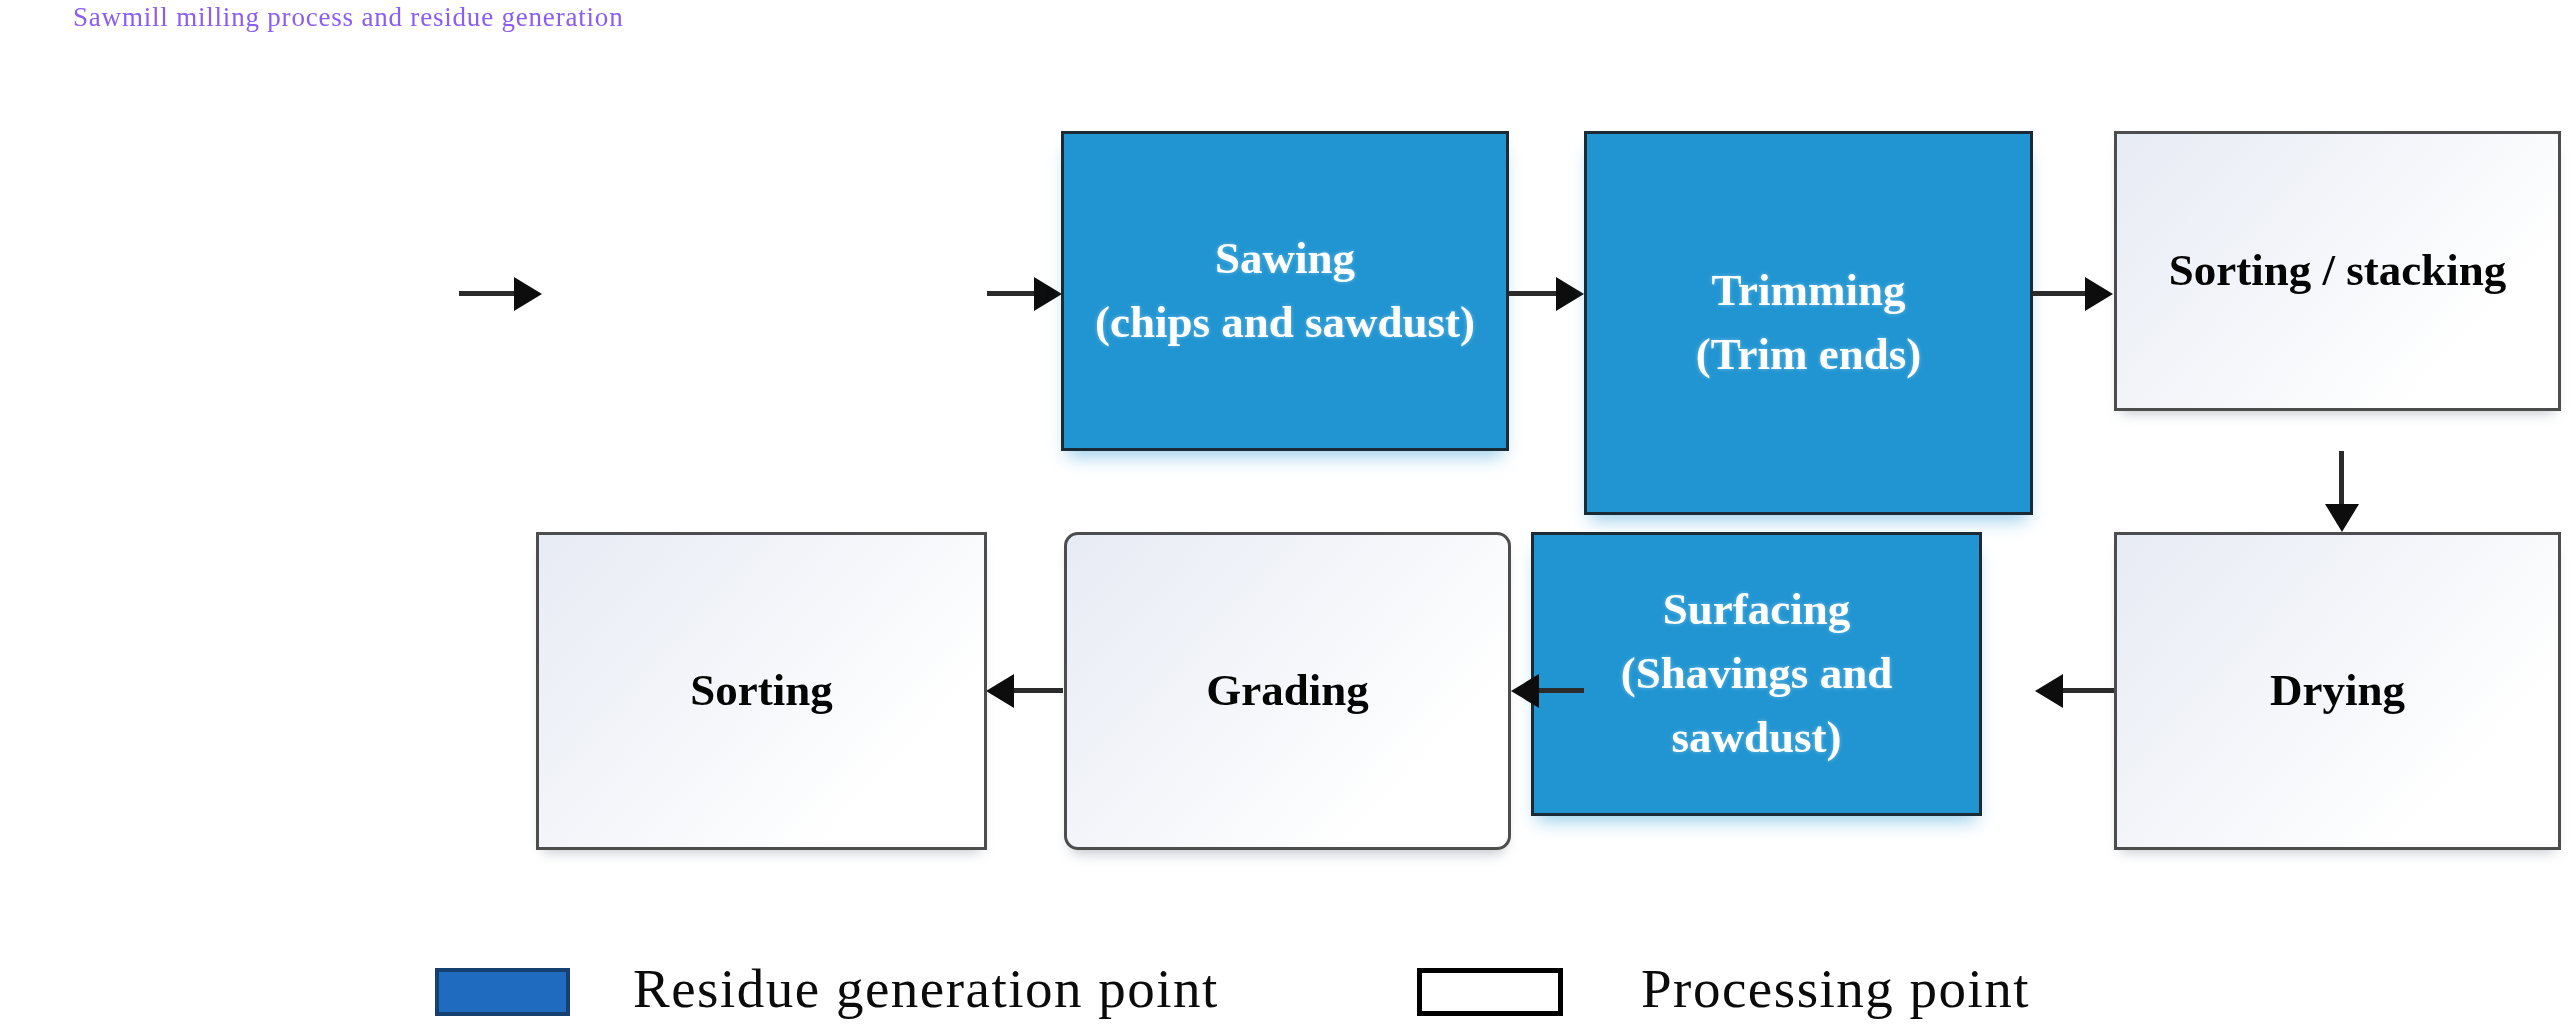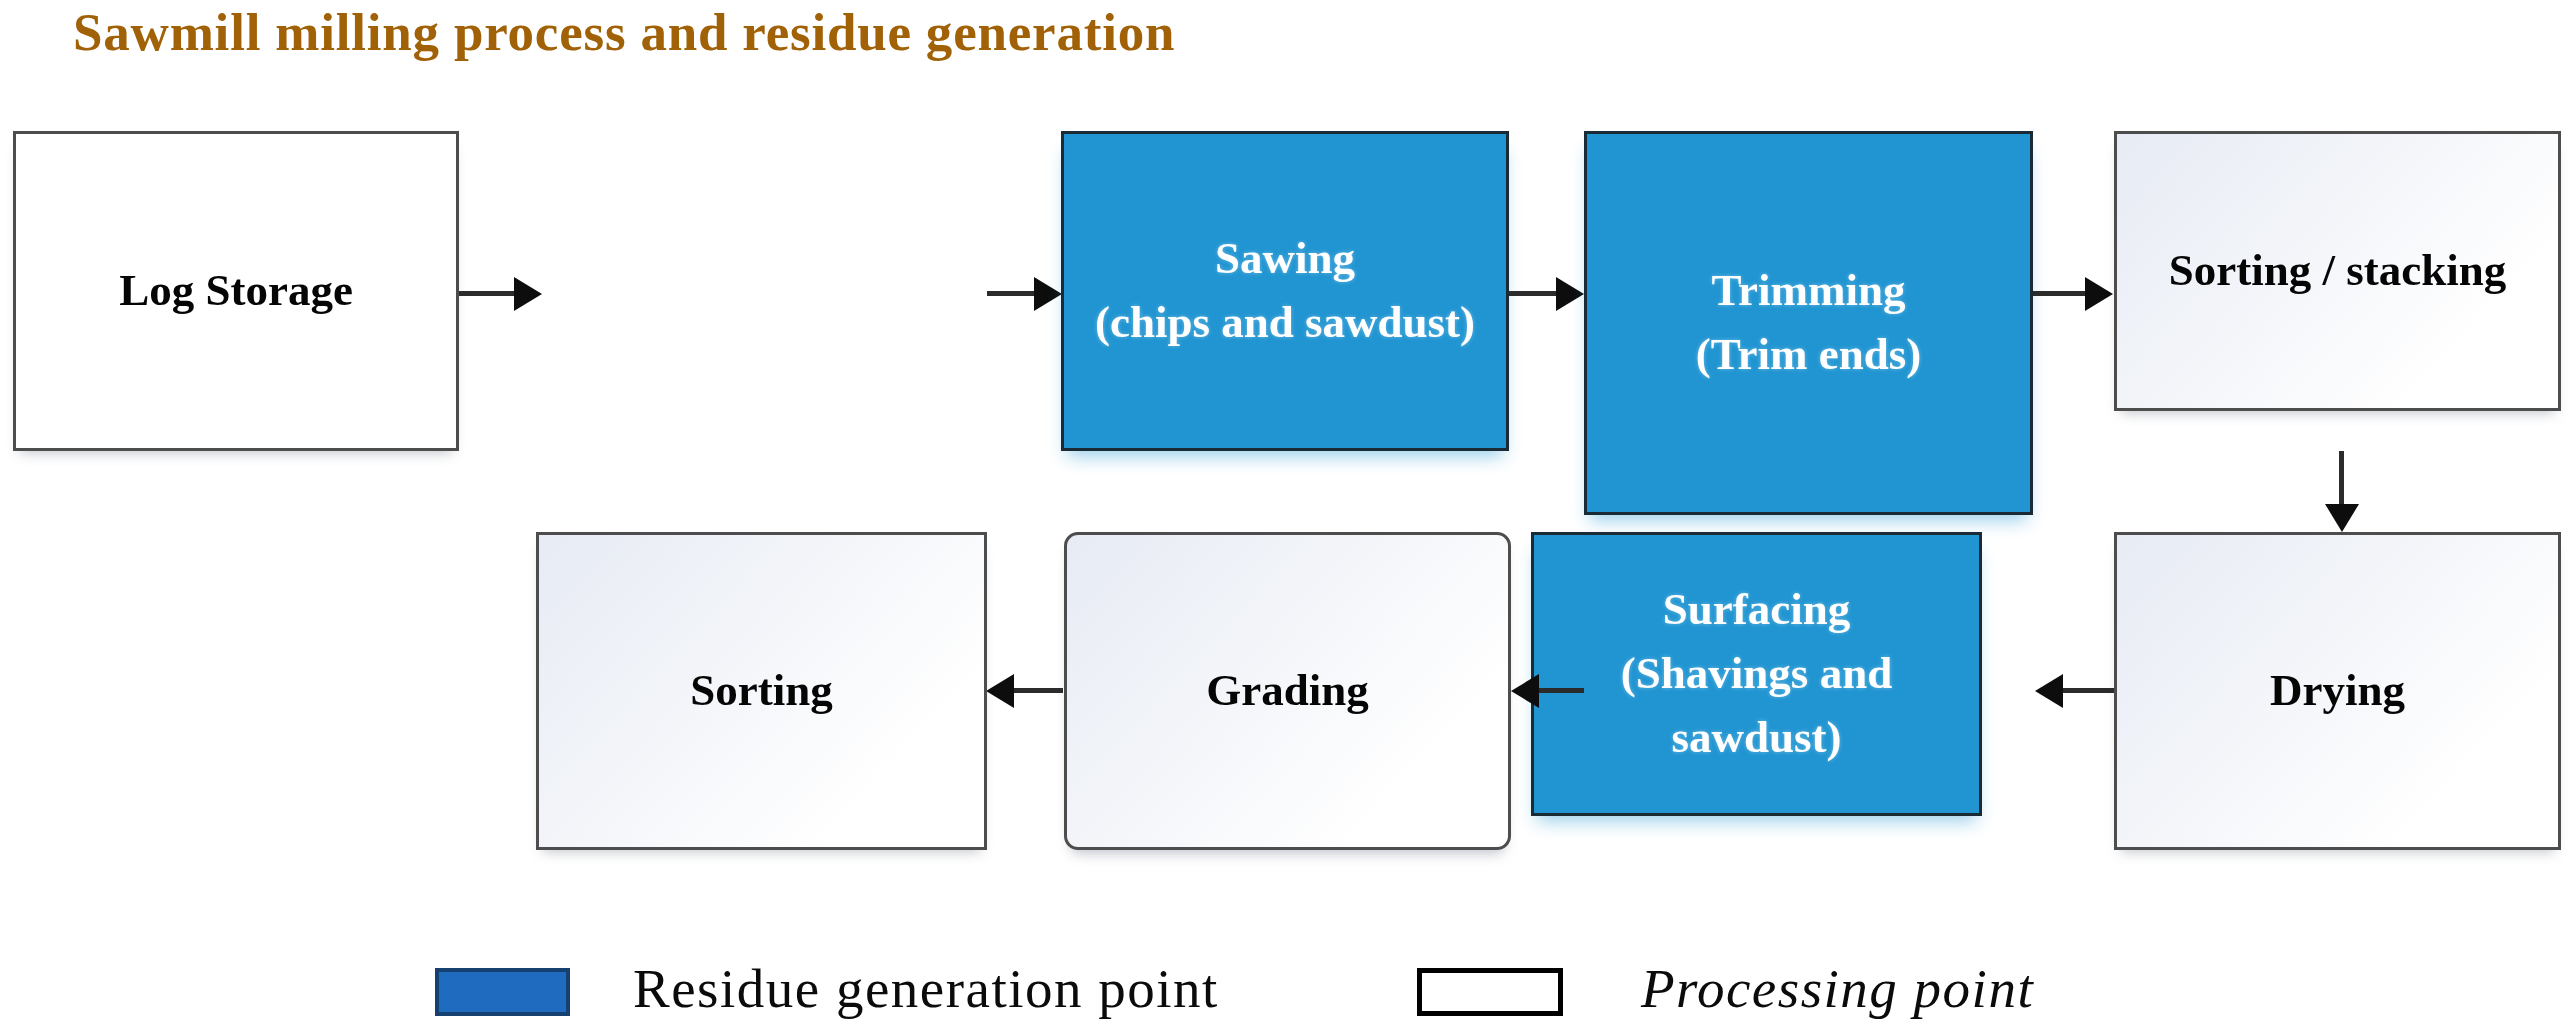--- a/index.html
+++ b/index.html
@@ -16,23 +16,23 @@
   }
   .stage {
     position: absolute;
     inset: 0;
   }
   .diagram-title {
     position: absolute;
     left: 73px;
     top: 1.5px;
     margin: 0;
-    font-size: 53px;
-    font-weight: 700;
-    color: #a16207;
+    font-size: 27px;
+    font-weight: 400;
+    color: #8b5cf6;
     letter-spacing: 0.8px;
     white-space: nowrap;
   }
   .node {
     position: absolute;
     box-sizing: border-box;
     display: flex;
     align-items: center;
     justify-content: center;
     text-align: center;
@@ -120,23 +120,20 @@
     margin-left: 18px;
   }
 </style>
 </head>
 <body>
 
 <div class="stage">
 
   <h1 class="diagram-title">Sawmill milling process and residue generation</h1>
 
-  <div class="node processing start" style="left:13px; top:131px; width:446px; height:320px;">
-    <span class="label">Log Storage</span>
-  </div>
 
   <div class="arrow h right" style="left:459px; top:291px; width:55px;">
     <span class="head"></span>
   </div>
 
 
   <div class="arrow h right" style="left:987px; top:291px; width:47px;">
     <span class="head"></span>
   </div>
 
@@ -194,17 +191,17 @@
 
   <div class="node processing" style="left:536px; top:532px; width:451px; height:318px;text-align:center;">
     <span class="label">Sorting</span>
   </div>
 
   <div class="legend">
     <span class="legend-swatch residue" style="left:435px; top:968px; width:135px; height:48px;"></span>
     <span class="legend-label" style="left:615px; top:965px;">Residue generation point</span>
 
     <span class="legend-swatch processing" style="left:1417px; top:968px; width:146px; height:48px;"></span>
-    <span class="legend-label" style="left:1623px; top:965px;font-style:italic;">Processing point</span>
+    <span class="legend-label" style="left:1623px; top:965px;">Processing point</span>
   </div>
 
 </div>
 
 
 </body></html>

